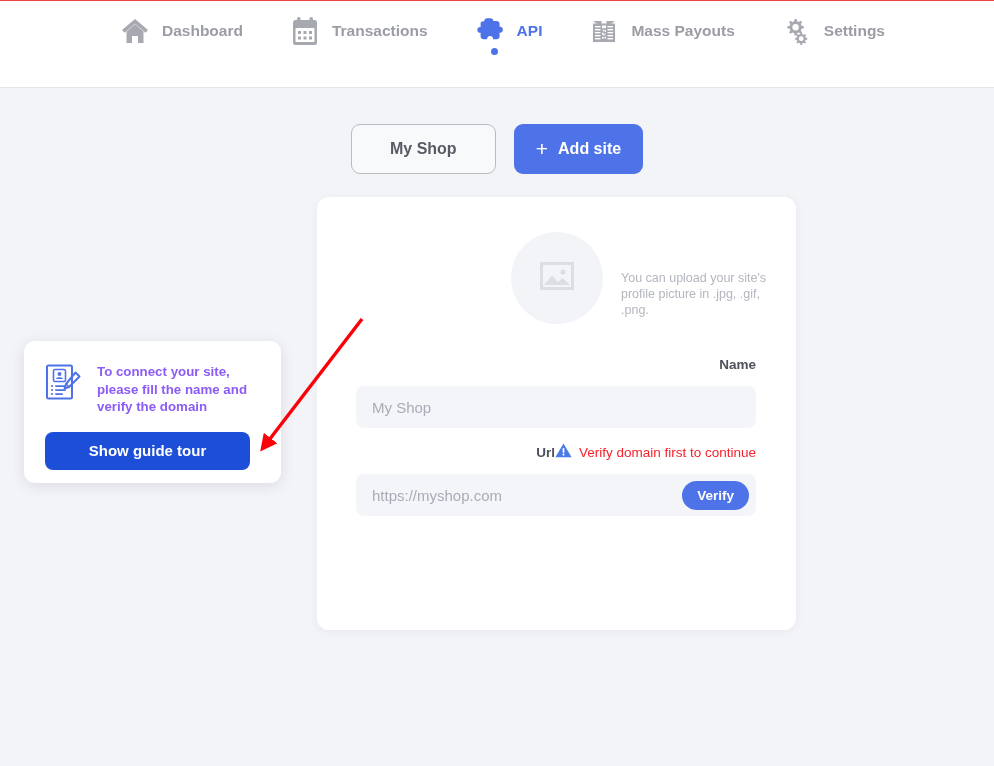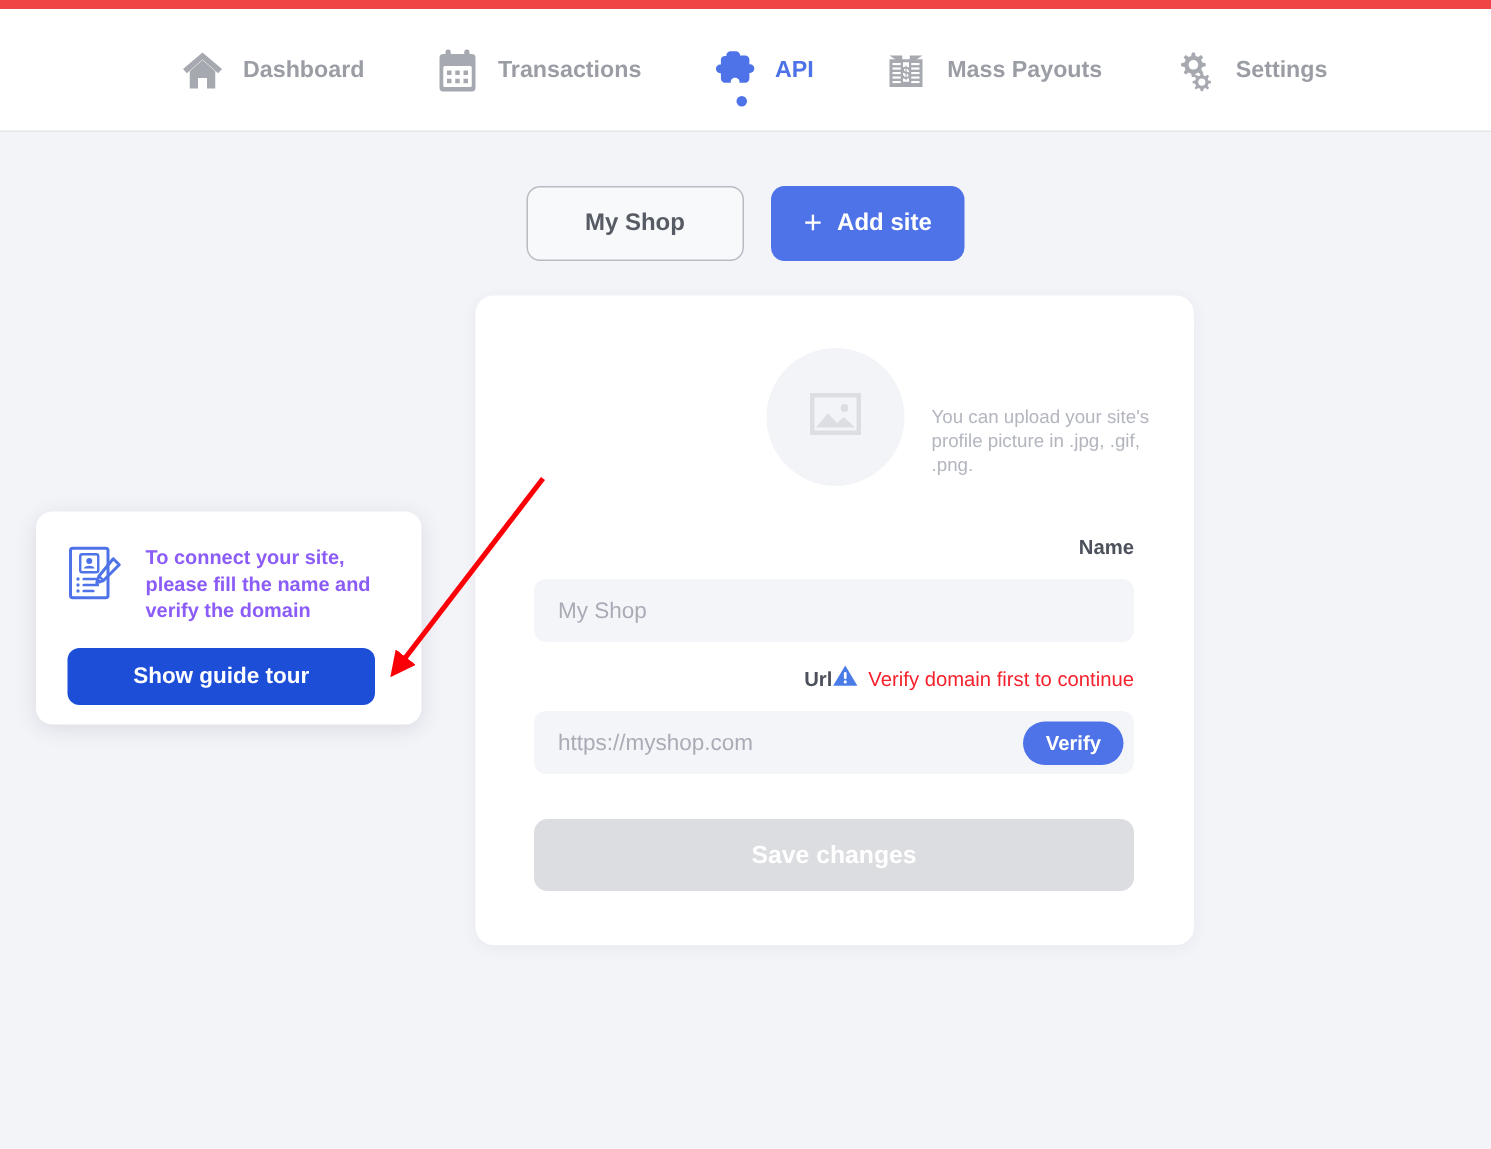--- a/index.html
+++ b/index.html
@@ -9,23 +9,23 @@
     background: #f3f4f8;
     overflow: hidden;
   }
   #root { position: relative; width: 994px; height: 766px; }
 
   
   .topbar {
     position: absolute; top: 0; left: 0;
     width: 994px; height: 88px;
     background: #ffffff;
-    border-top: 6px solid #ef4444;
+    border-top: 1px solid #ef4444;
     border-bottom: 1px solid #e4e5ea;
-    display: flex; align-items: center; justify-content: center; padding-left: 10px;
+    display: flex; align-items: flex-start; justify-content: center; padding-left: 10px;
   }
   .nav-items { display: flex; align-items: center; gap: 0px; }
   .nav-item {
     display: flex; align-items: center; gap: 11px;
     padding: 0 23px; height: 60px; cursor: pointer;
     position: relative;
   }
   .nav-icon { width: 32px; height: 32px; display: flex; align-items: center; justify-content: center; flex: none; }
   .nav-label {
     font-size: 15.5px; font-weight: bold; color: #9b9da4; white-space: nowrap;
@@ -264,21 +264,20 @@
           </span>
           <span>Verify domain first to continue</span>
         </span>
       </div>
       <div class="input-wrap">
         <input class="text-input" type="text" placeholder="https://myshop.com" style="">
         <button class="verify-btn">Verify</button>
       </div>
     </div>
 
-    <button class="save-btn">Save changes</button>
   </div>
 
   <div class="guide-card">
     <div class="guide-top">
       <span>
         <svg width="38" height="40" viewBox="0 0 38 40">
           <rect x="2" y="2.5" width="25" height="33" rx="1.5" fill="none" stroke="#4e72e8" stroke-width="2"></rect>
           <rect x="8.5" y="6.5" width="12" height="12" rx="1.4" fill="none" stroke="#4e72e8" stroke-width="1.6"></rect>
           <circle cx="14.5" cy="11" r="2" fill="#4e72e8"></circle>
           <path d="M11 16 C11 13.6 18 13.6 18 16 Z" fill="#4e72e8"></path>

